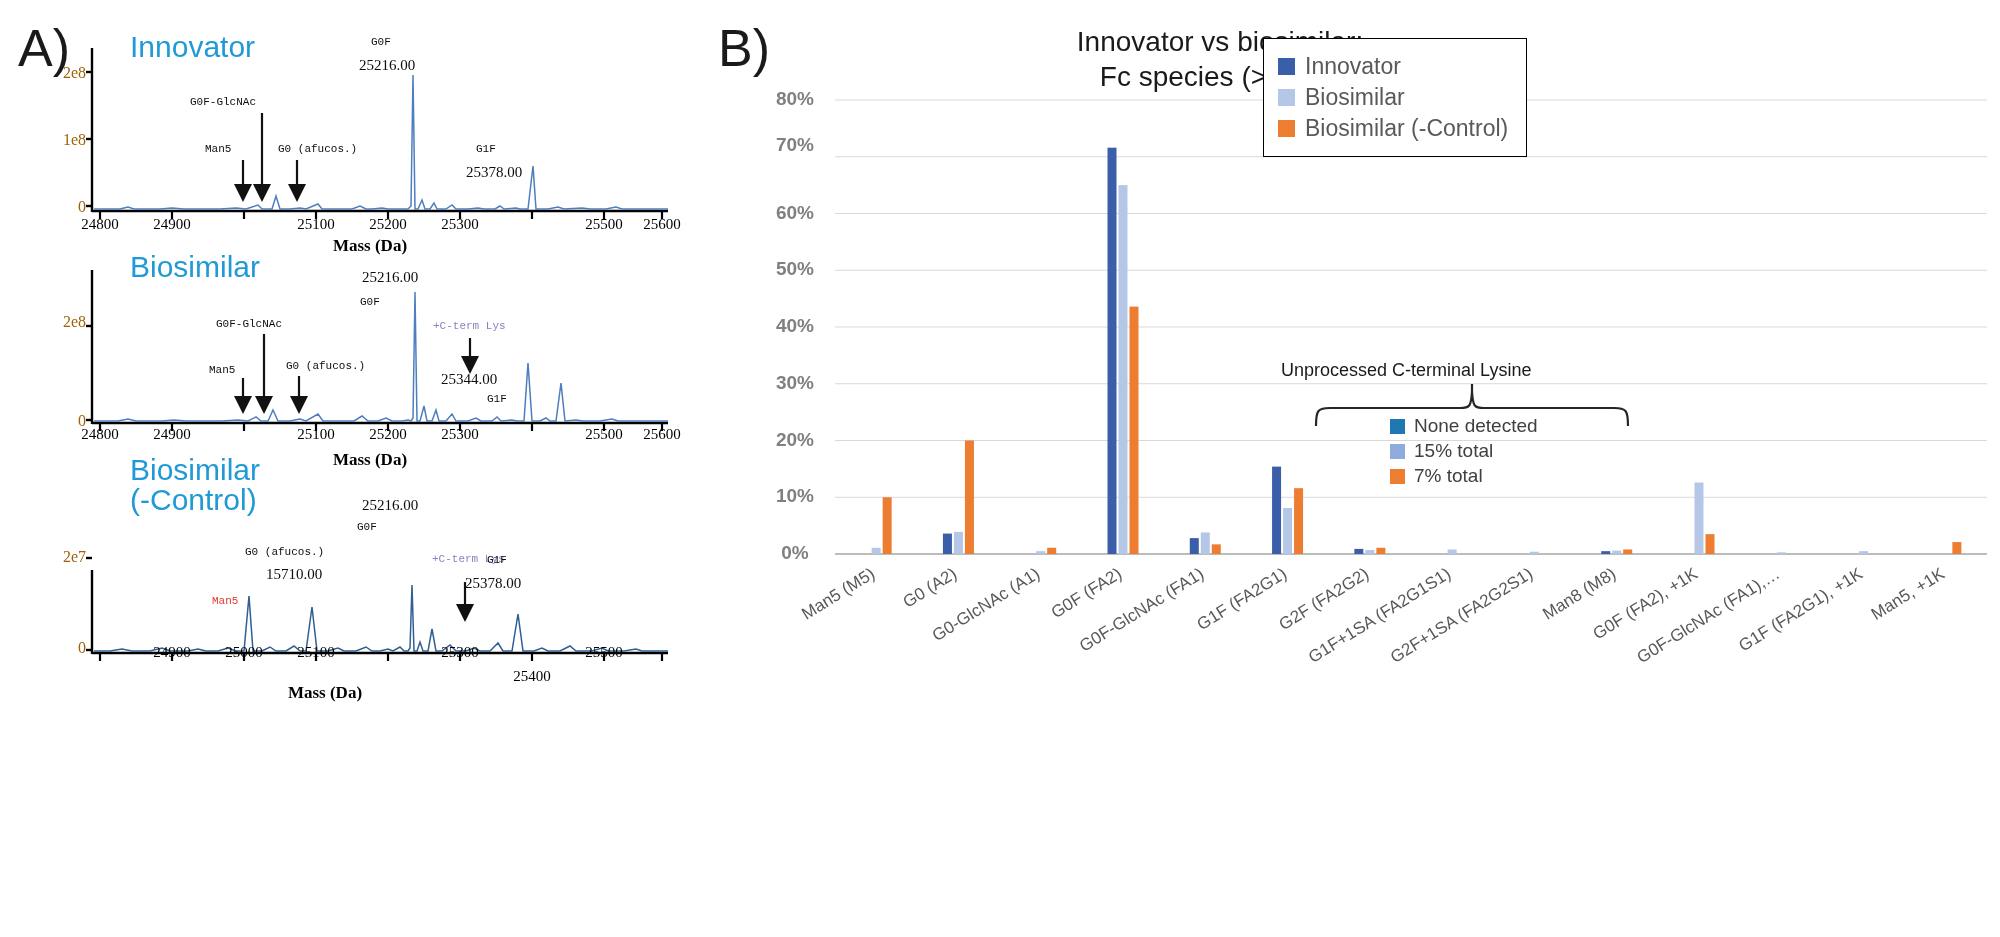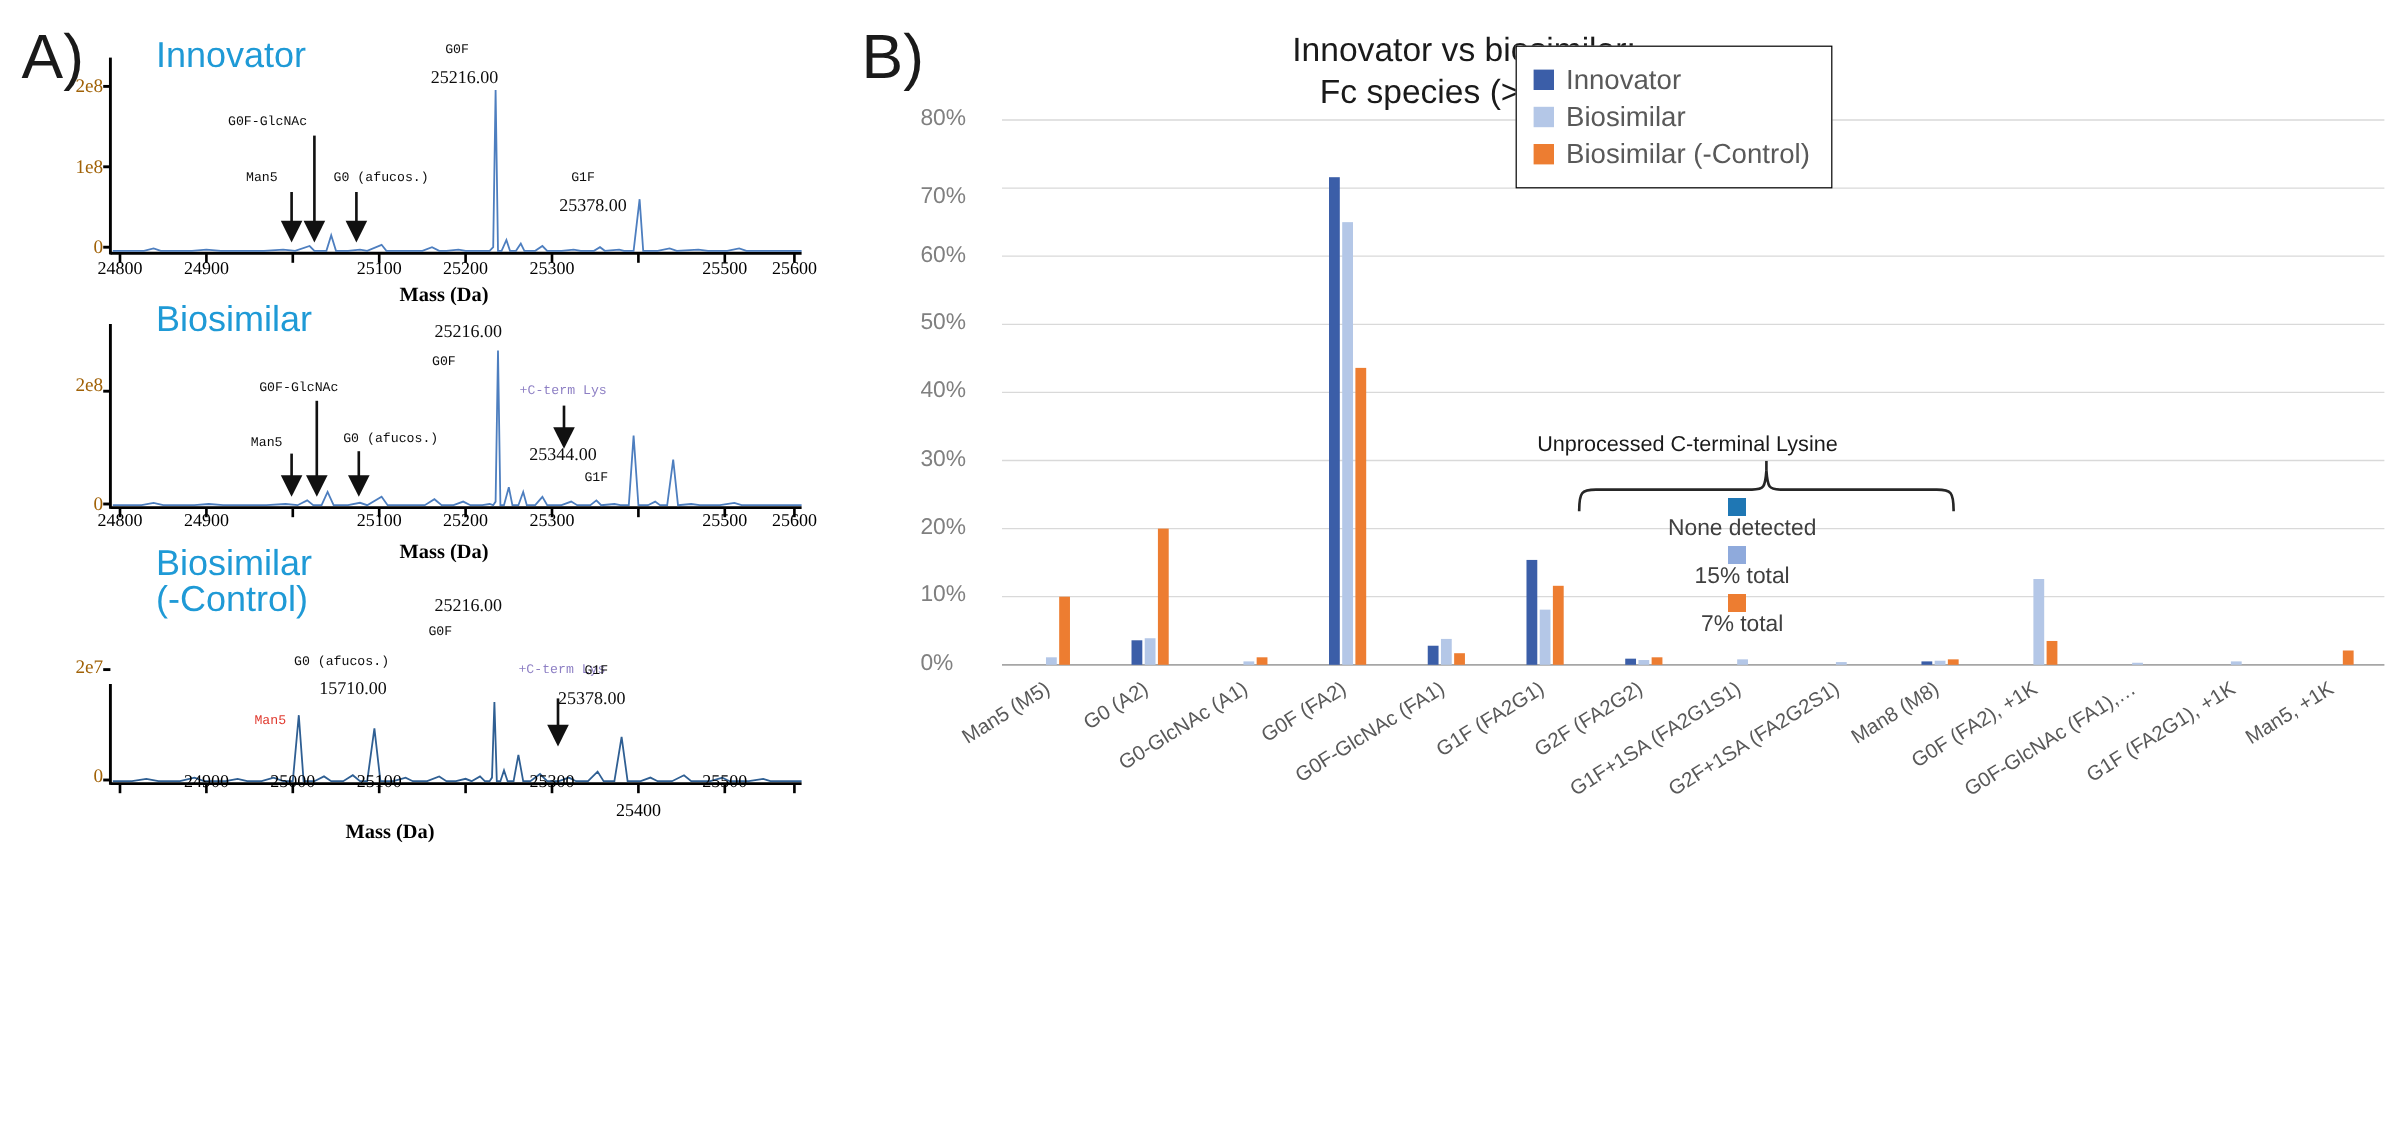--- a/index.html
+++ b/index.html
@@ -79,44 +79,45 @@
     text-align:center;
     font-size:28px;
     color:#1a1a1a;
     line-height:1.25;
     font-family:"Liberation Sans", sans-serif;
   }
   .b-ytick {
     position:absolute;
     font-size:19px;
     color:#808080;
-    text-align:left;
+    text-align:center;
     width:56px;
     font-family:"Liberation Sans", sans-serif;
+    font-weight:bold;
   }
   .cat-label {
     position:absolute;
     font-size:17px;
     color:#595959;
     white-space:nowrap;
     transform-origin:left top;
     transform:rotate(-32deg);
     font-family:"Liberation Sans", sans-serif;
   }
   .legend-box {
     position:absolute;
     border:1.5px solid #000;
     background:#fff;
     padding:10px 18px 10px 14px;
   }
   .legend-row { display:flex; align-items:center; margin:4px 0; }
   .legend-swatch { width:17px; height:17px; margin-right:10px; flex:none; }
   .legend-label { font-size:23px; color:#595959; font-family:"Liberation Sans", sans-serif; }
   .legend2 { position:absolute; }
-  .legend2-row { display:flex; align-items:center; margin:3px 0;flex-direction:column; }
+  .legend2-row { display:flex; align-items:center; margin:3px 0; }
   .legend2-swatch { width:15px; height:15px; margin-right:9px; flex:none; }
   .legend2-label { font-size:19px; color:#404040; font-family:"Liberation Sans", sans-serif; }
   .brace-label {
     position:absolute;
     font-size:18px;
     color:#1a1a1a;
     white-space:nowrap;
     font-family:"Liberation Sans", sans-serif;
   }
 </style>
@@ -364,21 +365,21 @@
   </div>
 
   <div id="ytick-holder">
       <div class="b-ytick" style="left: 67px; top: 542px;">0%</div>
       <div class="b-ytick" style="left: 67px; top: 485.25px;">10%</div>
       <div class="b-ytick" style="left: 67px; top: 428.5px;">20%</div>
       <div class="b-ytick" style="left: 67px; top: 371.75px;">30%</div>
       <div class="b-ytick" style="left: 67px; top: 315px;">40%</div>
       <div class="b-ytick" style="left: 67px; top: 258.25px;">50%</div>
       <div class="b-ytick" style="left: 67px; top: 201.5px;">60%</div>
-      <div class="b-ytick" style="left: 67px; top: 153px;">70%</div>
+      <div class="b-ytick" style="left: 67px; top: 134px;">70%</div>
       <div class="b-ytick" style="left: 67px; top: 88px;">80%</div>
     </div>
   <div id="cat-holder">
       <div class="cat-label" style="left: 168.143px; top: 564px; transform: translate(-100%, 0px) rotate(-32deg); transform-origin: 100% 0px;">Man5 (M5)</div>
       <div class="cat-label" style="left: 250.429px; top: 564px; transform: translate(-100%, 0px) rotate(-32deg); transform-origin: 100% 0px;">G0 (A2)</div>
       <div class="cat-label" style="left: 332.714px; top: 564px; transform: translate(-100%, 0px) rotate(-32deg); transform-origin: 100% 0px;">G0-GlcNAc (A1)</div>
       <div class="cat-label" style="left: 415px; top: 564px; transform: translate(-100%, 0px) rotate(-32deg); transform-origin: 100% 0px;">G0F (FA2)</div>
       <div class="cat-label" style="left: 497.286px; top: 564px; transform: translate(-100%, 0px) rotate(-32deg); transform-origin: 100% 0px;">G0F-GlcNAc (FA1)</div>
       <div class="cat-label" style="left: 579.571px; top: 564px; transform: translate(-100%, 0px) rotate(-32deg); transform-origin: 100% 0px;">G1F (FA2G1)</div>
       <div class="cat-label" style="left: 661.857px; top: 564px; transform: translate(-100%, 0px) rotate(-32deg); transform-origin: 100% 0px;">G2F (FA2G2)</div>

